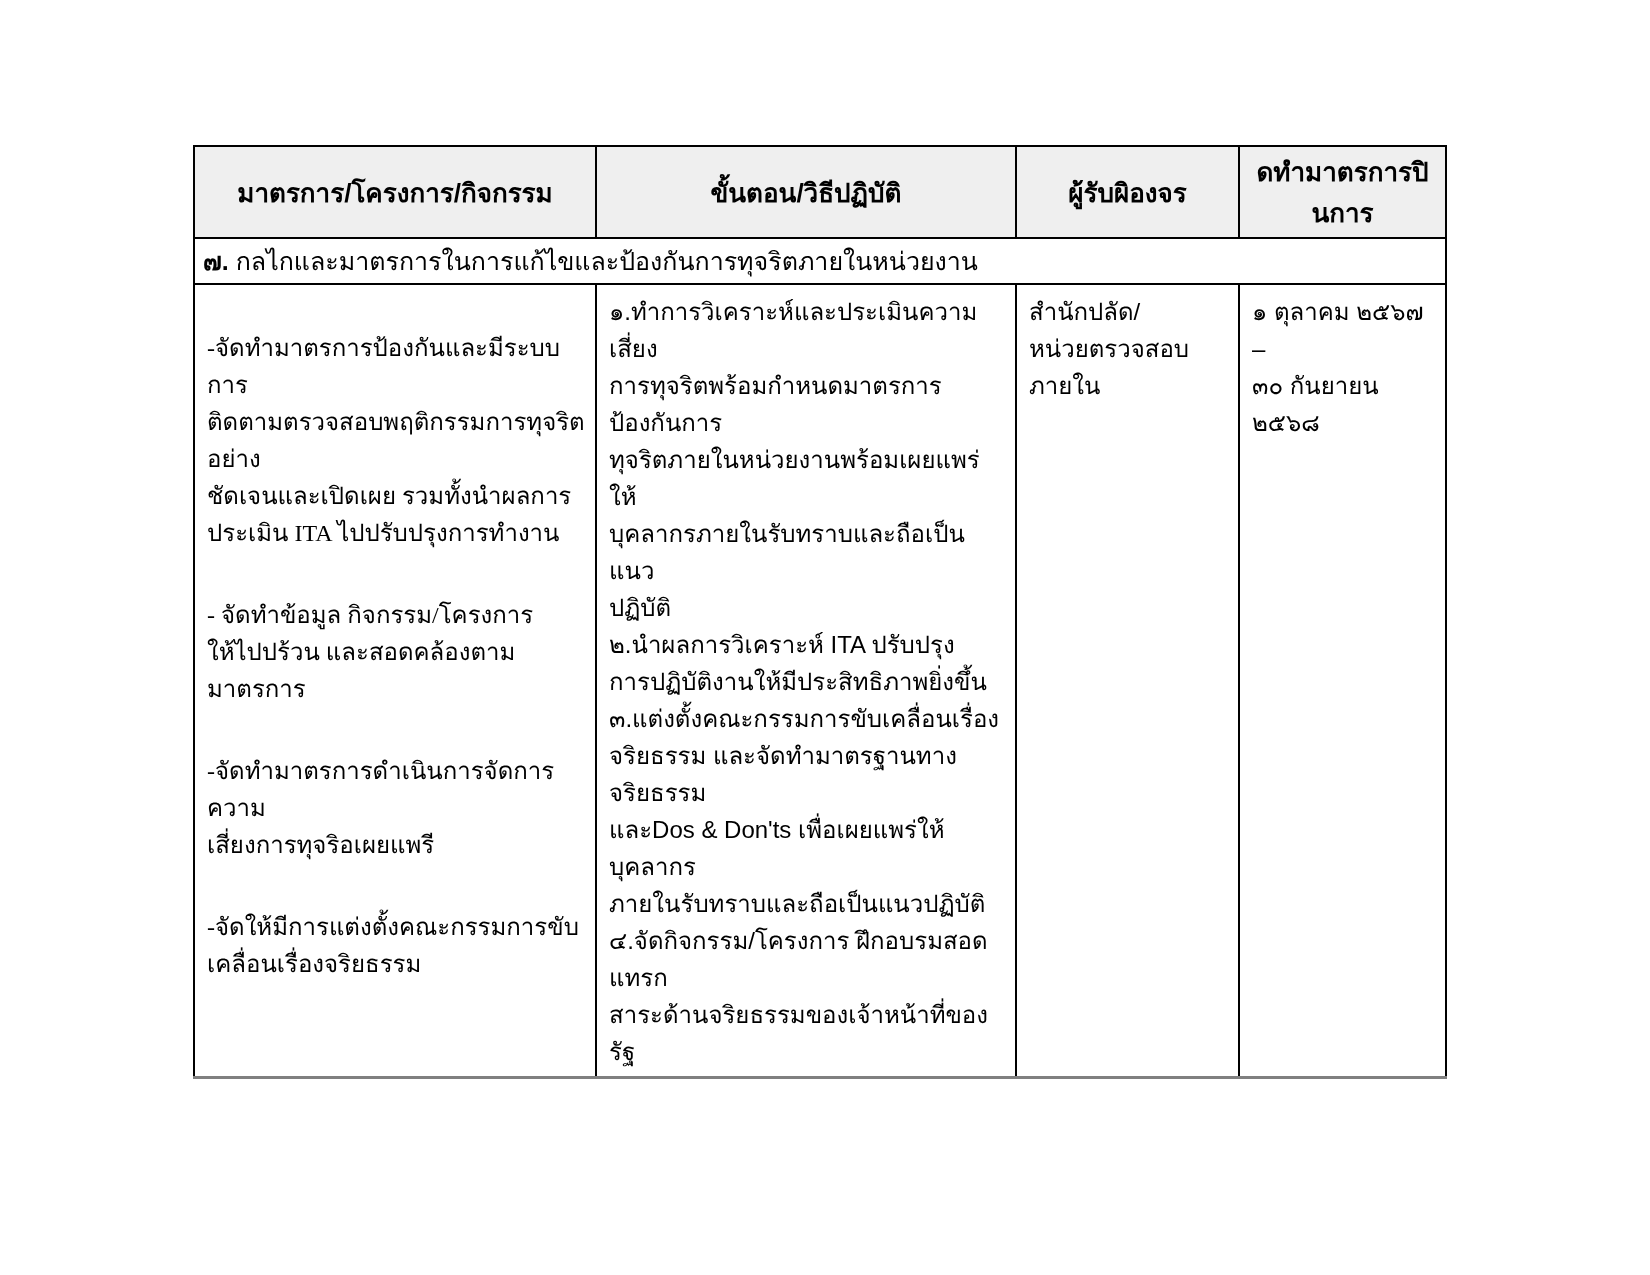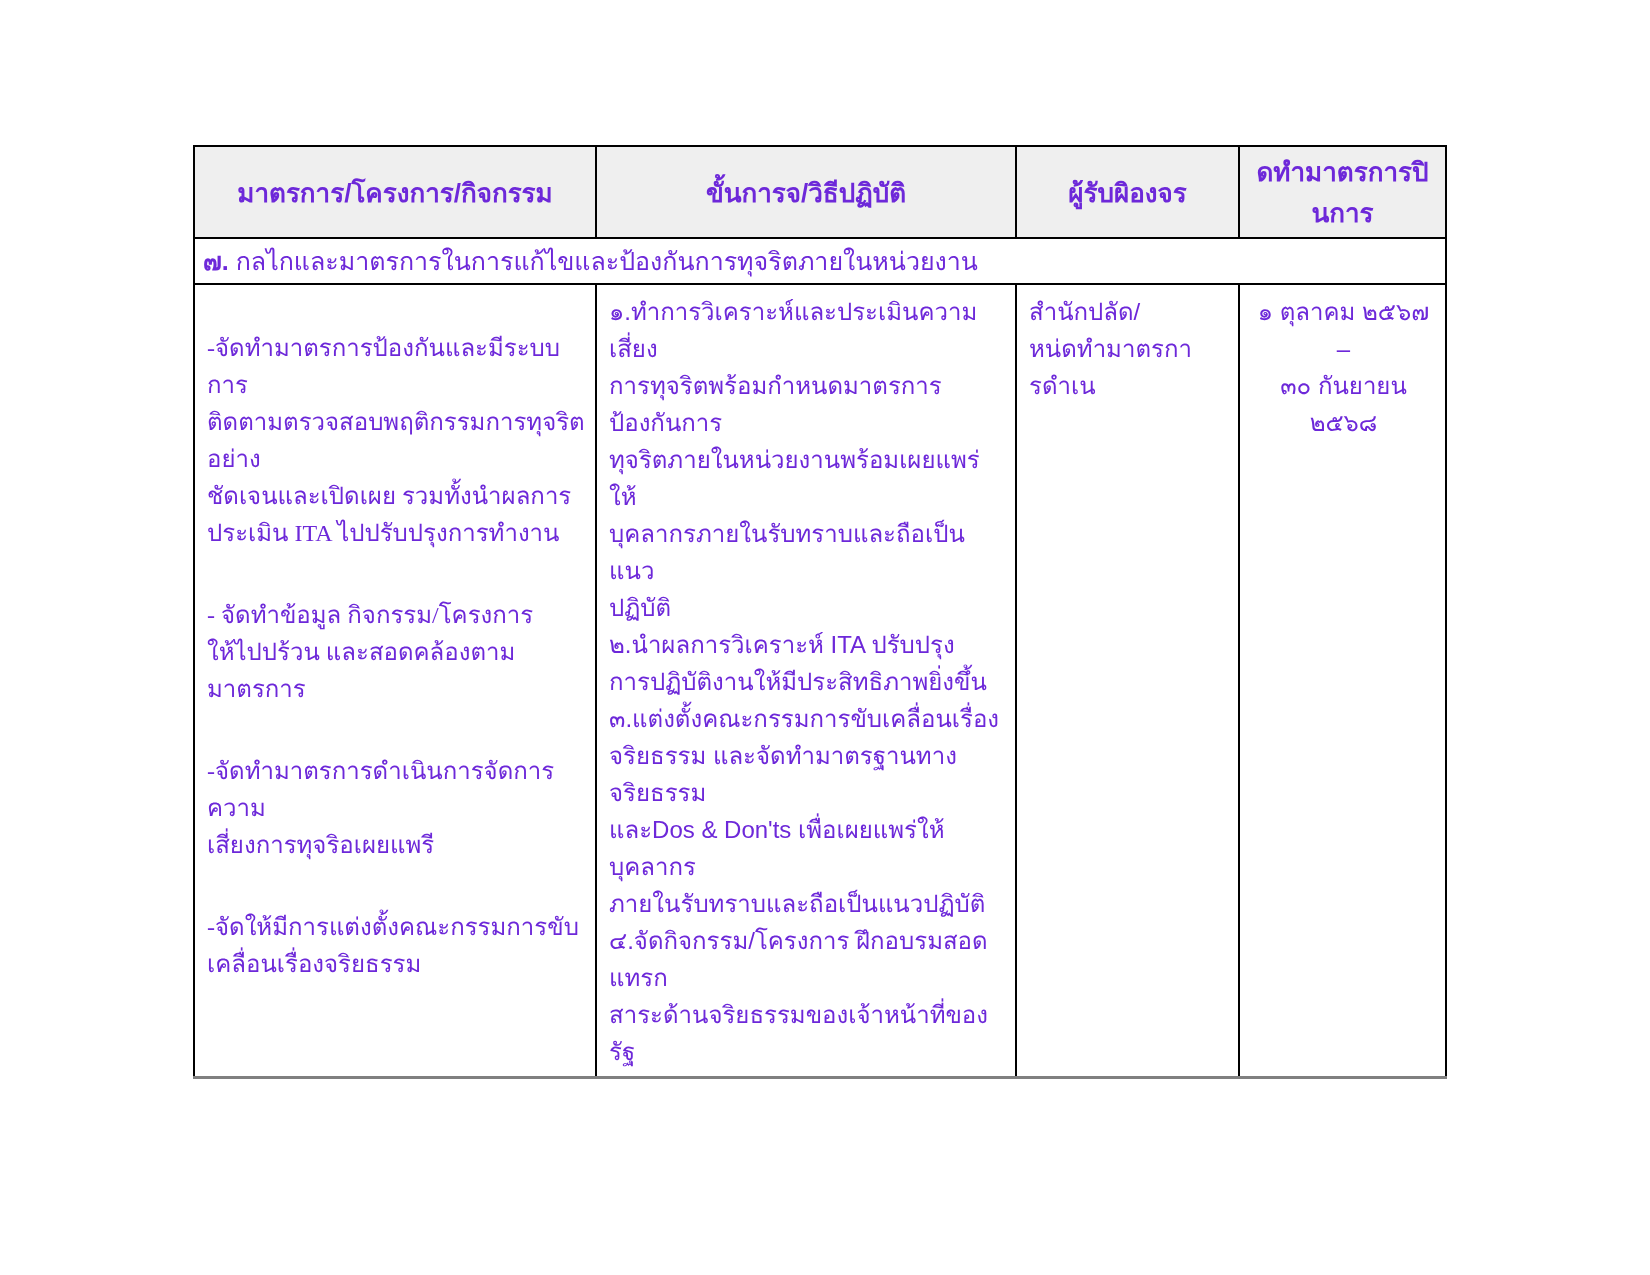--- a/index.html
+++ b/index.html
@@ -3,21 +3,21 @@
 <meta charset="utf-8">
 <style>
   * { margin: 0; padding: 0; box-sizing: border-box; }
   html, body { background: #ffffff; }
   .page {
     position: relative;
     width: 1650px;
     height: 1117px;
     background: #ffffff;
     font-family: "Liberation Sans", sans-serif;
-    color: #6d28d9;
+    color: #000000;
     overflow: hidden;
   }
   table.doc-table {
     position: absolute;
     left: 193px;
     top: 145px;
     width: 1252px;
     border-collapse: collapse;
     table-layout: fixed;
   }
@@ -52,38 +52,38 @@
     height: 530px;
     font-size: 24px;
     line-height: 37px;
     padding: 8px 10px 6px 12px;
     background: #ffffff;
     white-space: pre-line;
   }
   .doc-table tr.body-row td { border-bottom: 3px solid #808080; }
   .body-cell .para { white-space: pre-line; margin-bottom: 8px; font-family: Liberation Serif, serif; }
   .body-cell .para:last-child { margin-bottom: 16px; }
-  td.period-cell { text-align: center; }
+  td.period-cell { text-align: left; }
   td.responsible-cell { text-align: left; }
 </style>
 </head>
 <body>
 
 <div class="page">
   <table class="doc-table">
     <colgroup>
       <col class="c1">
         <col class="c2">
         <col class="c3">
         <col class="c4">
     </colgroup>
     <tbody>
       <tr>
         <th>มาตรการ/โครงการ/กิจกรรม</th>
-        <th>ขั้นการจ/วิธีปฏิบัติ</th>
+        <th>ขั้นตอน/วิธีปฏิบัติ</th>
         <th>ผู้รับผิองจร</th>
         <th>ดทำมาตรการปินการ</th>
       </tr>
       <tr>
         <td class="section-cell" colspan="4">
           <span class="section-number">๗.</span><span> กลไกและมาตรการในการแก้ไขและป้องกันการทุจริตภายในหน่วยงาน</span>
         </td>
       </tr>
       <tr class="body-row">
         <td class="body-cell measures-cell">
@@ -105,20 +105,20 @@
 ปฏิบัติ
 ๒.นำผลการวิเคราะห์ ITA ปรับปรุง
 การปฏิบัติงานให้มีประสิทธิภาพยิ่งขึ้น
 ๓.แต่งตั้งคณะกรรมการขับเคลื่อนเรื่อง
 จริยธรรม และจัดทำมาตรฐานทางจริยธรรม
 และDos &amp; Don'ts เพื่อเผยแพร่ให้บุคลากร
 ภายในรับทราบและถือเป็นแนวปฏิบัติ
 ๔.จัดกิจกรรม/โครงการ ฝึกอบรมสอดแทรก
 สาระด้านจริยธรรมของเจ้าหน้าที่ของรัฐ</td>
         <td class="body-cell responsible-cell">สำนักปลัด/
-หน่ดทำมาตรการดำเน</td>
+หน่วยตรวจสอบภายใน</td>
         <td class="body-cell period-cell">๑ ตุลาคม ๒๕๖๗ –
 ๓๐ กันยายน
 ๒๕๖๘</td>
       </tr>
     </tbody>
   </table>
 </div>
 
 </body></html>

